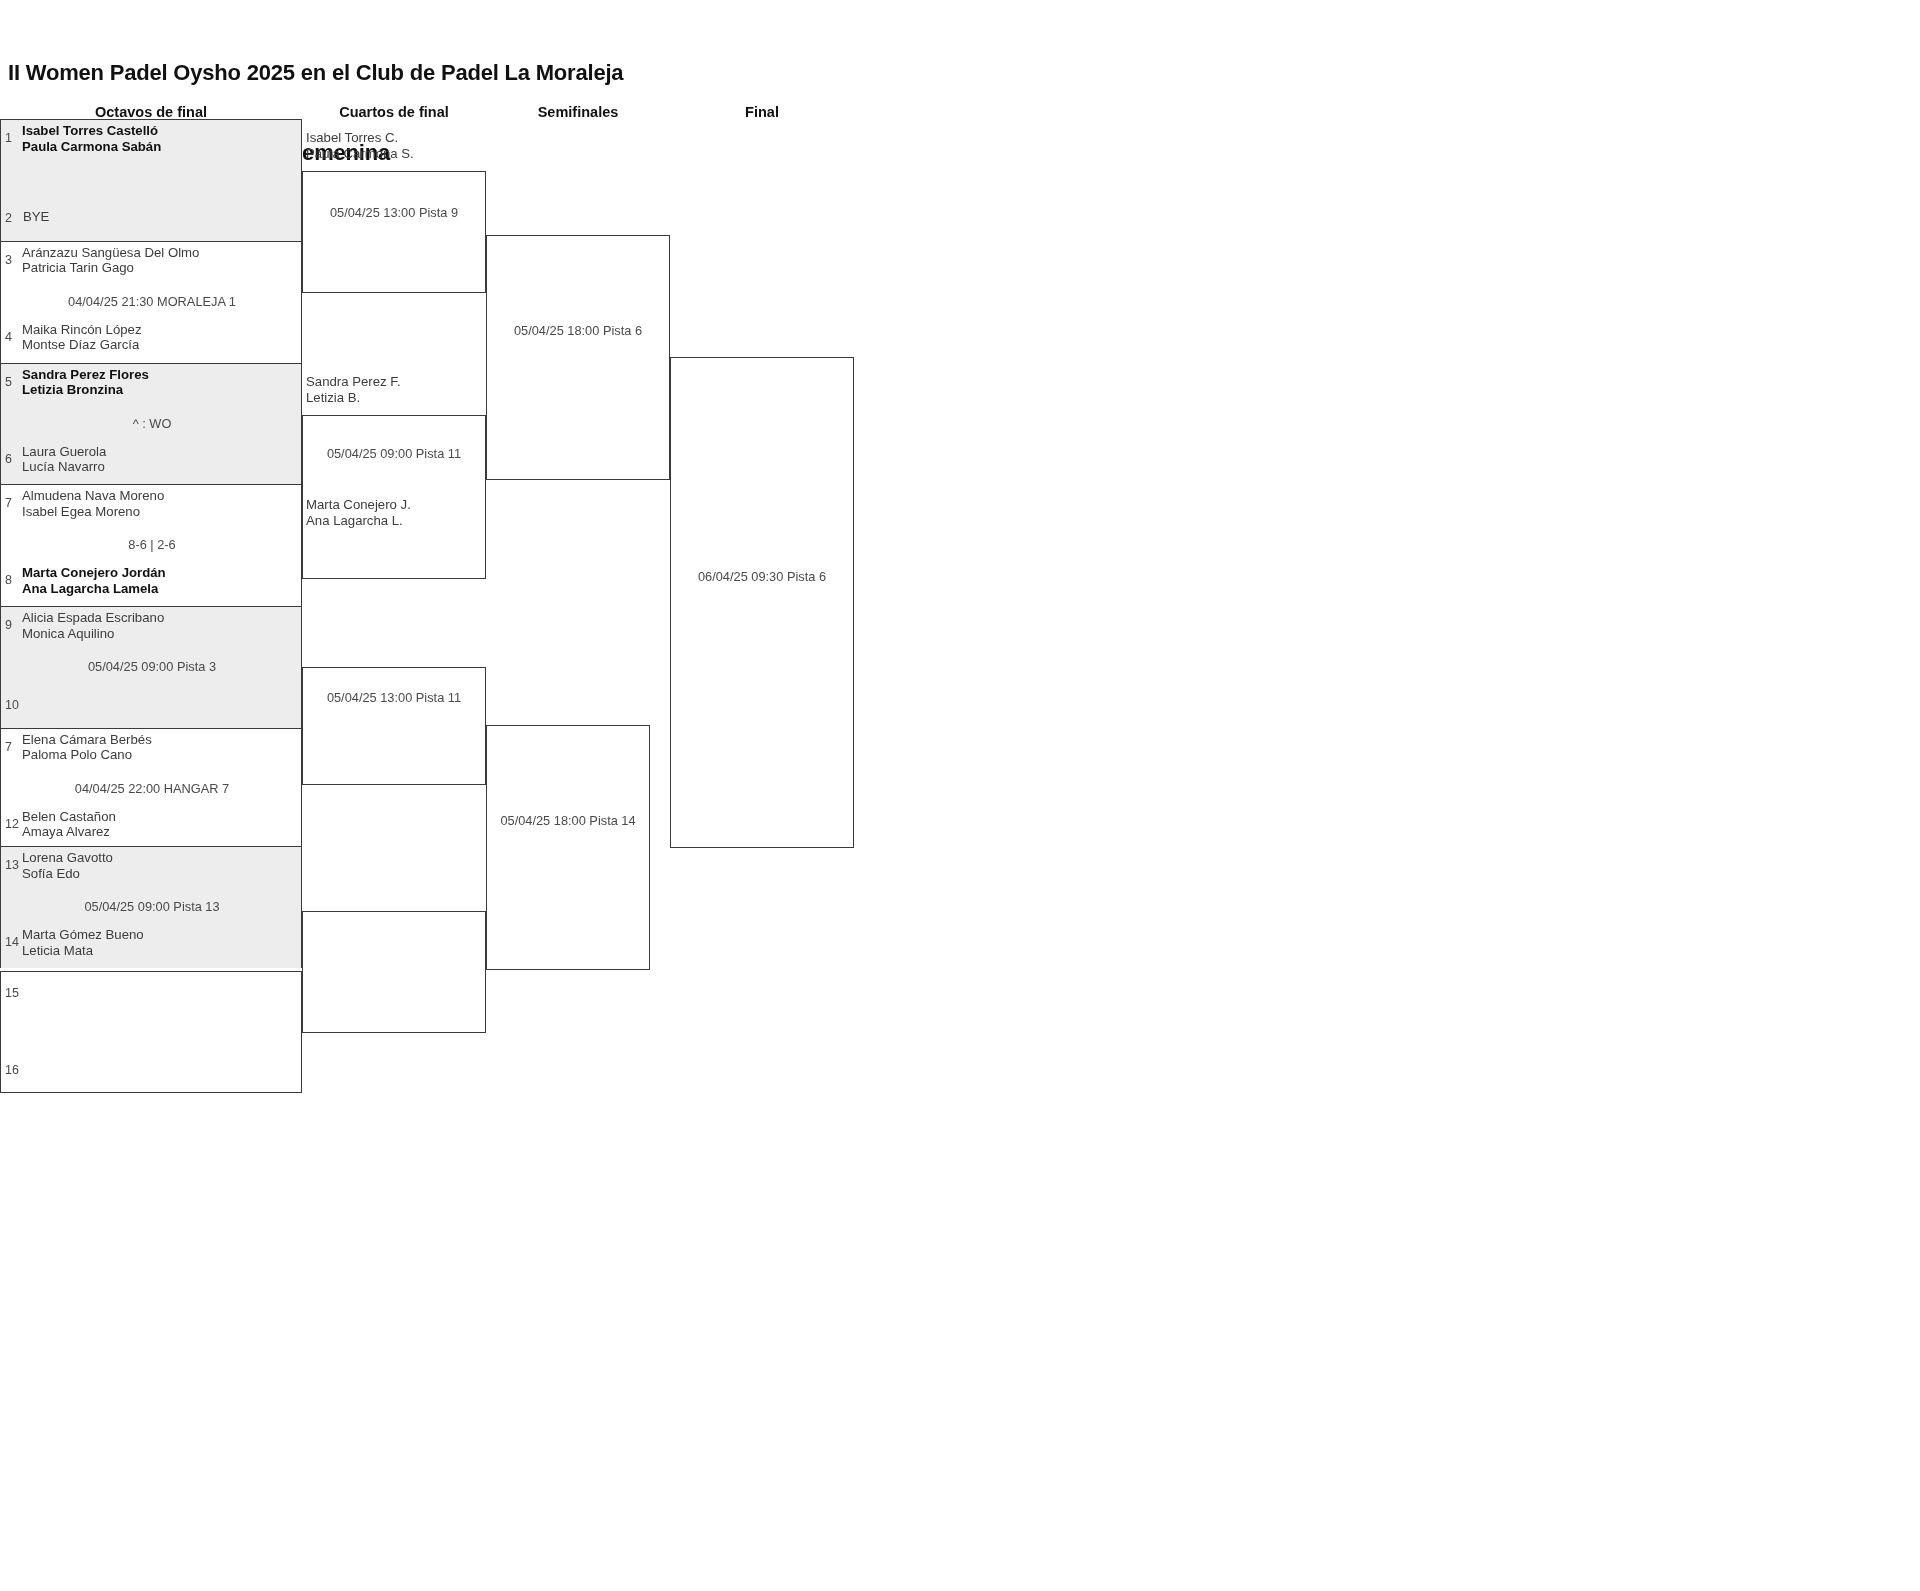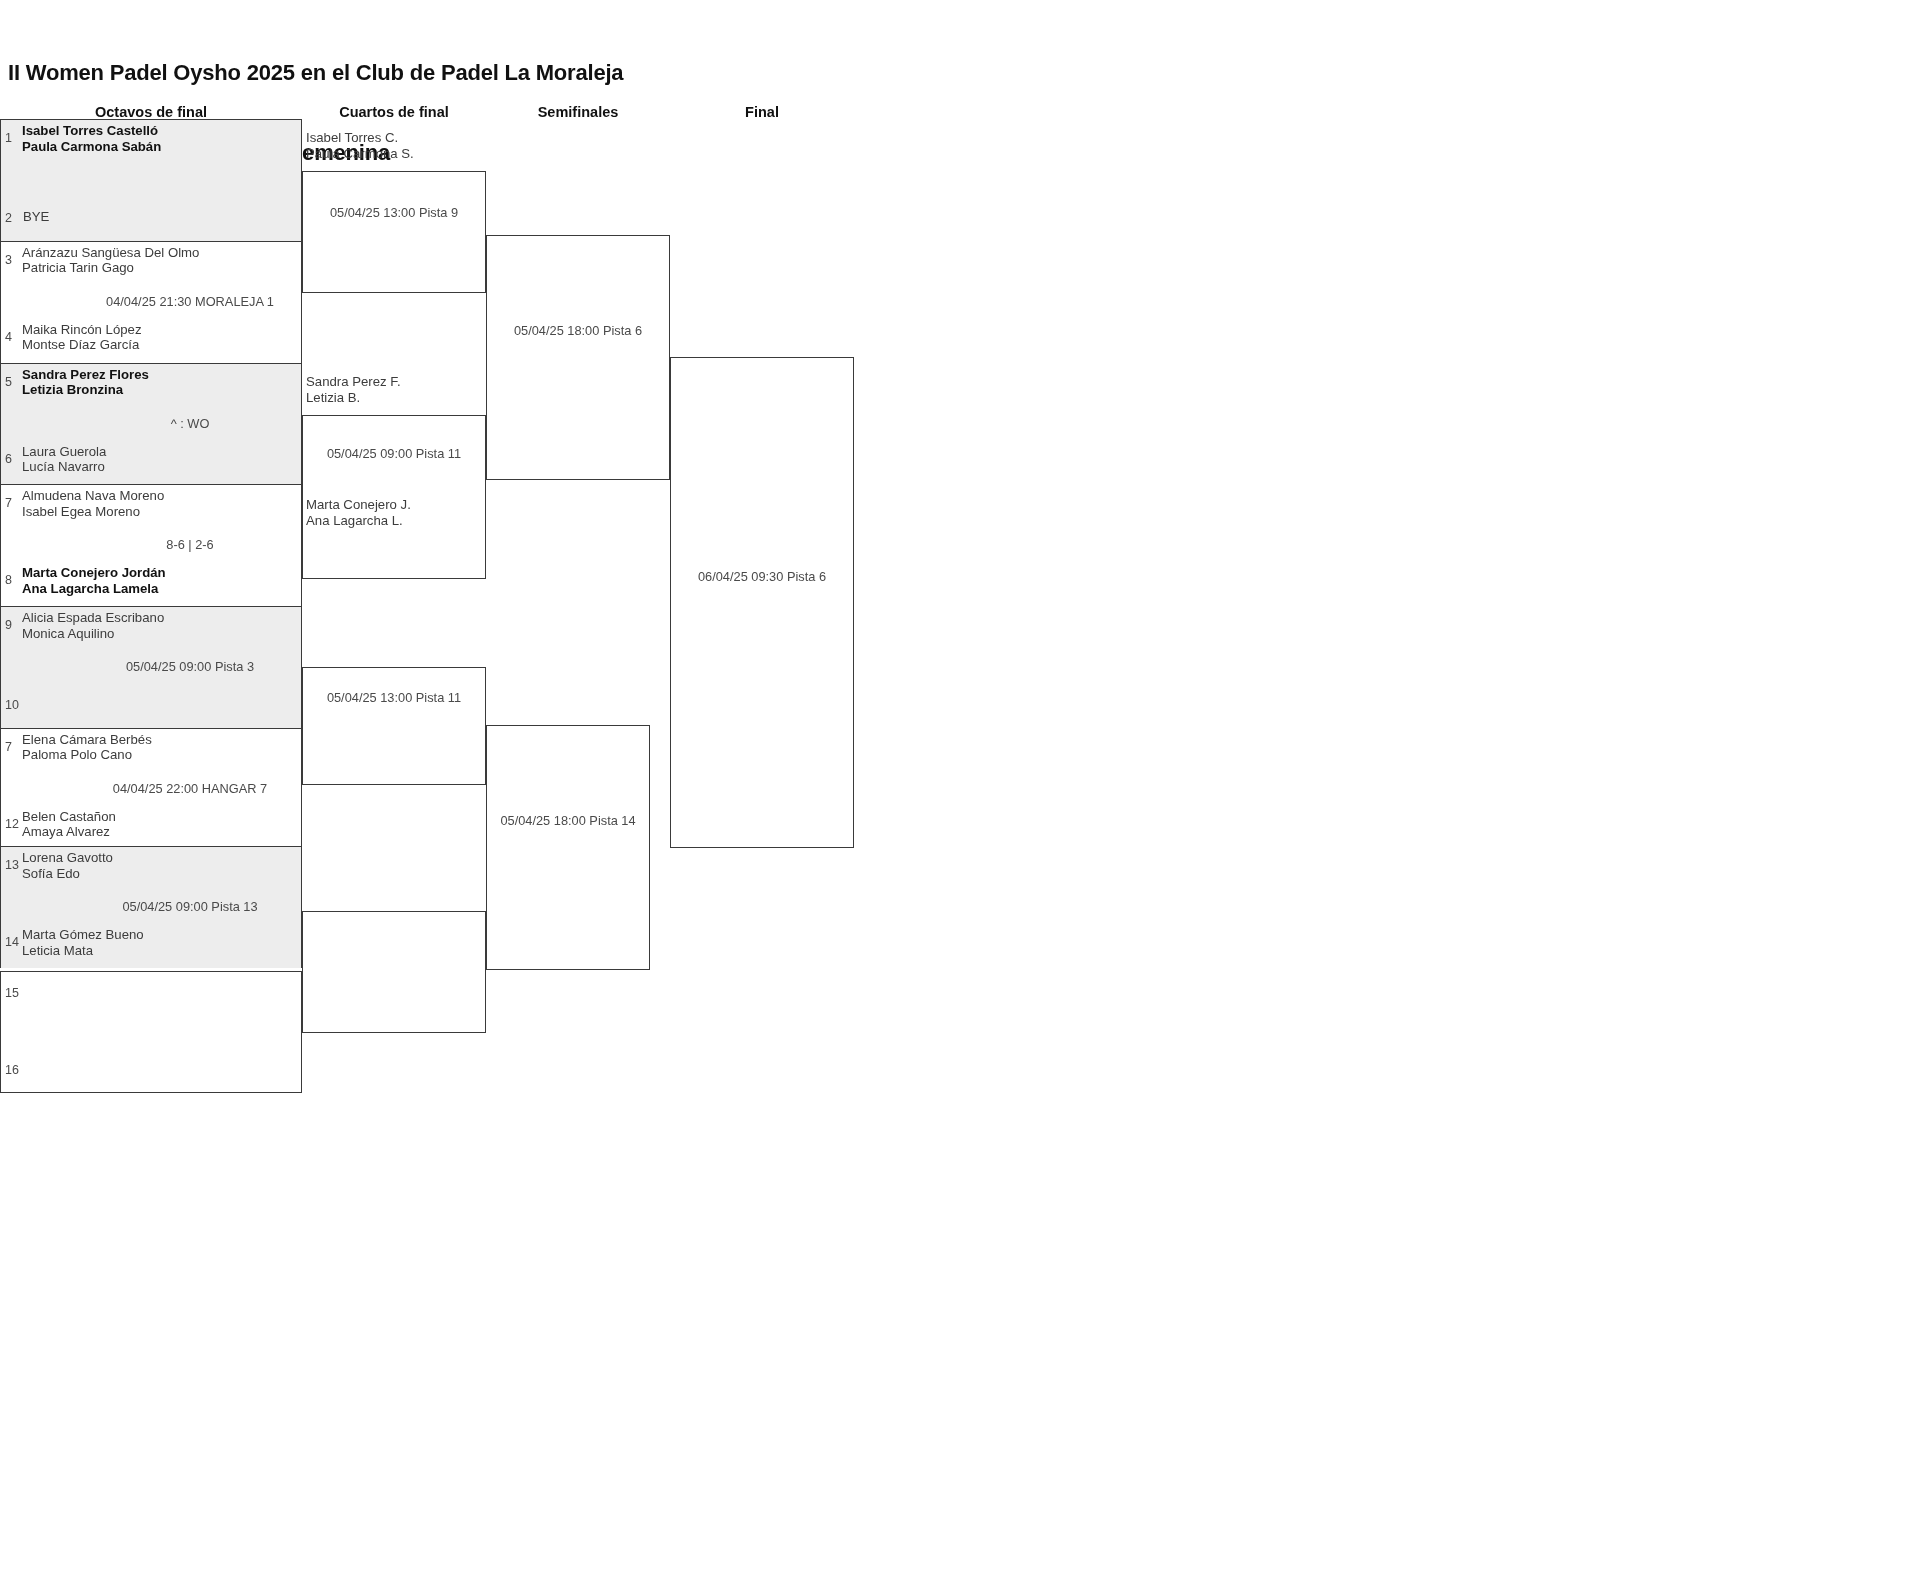--- a/index.html
+++ b/index.html
@@ -50,21 +50,20 @@
     position:absolute;left:21px;top:0px;
     font-size:13.2px;line-height:15.6px;color:#3c3c3c;
     white-space:pre;
   }
   .names.win{font-weight:700;color:#111111;}
   .names.bye{left:22px;top:9px;font-size:13.2px;}
   .r1info{
     position:absolute;left:0;width:302px;top:52px;
     text-align:center;font-size:12.8px;color:#4a4a4a;
     white-space:nowrap;
-    margin-left:38px;
   }
 
   
   .cbox{
     position:absolute;box-sizing:border-box;
     border:1.2px solid #3a3a3a;
     padding-left:8px;
   }
   .cbox .lbl{
     position:absolute;left:0;width:100%;

